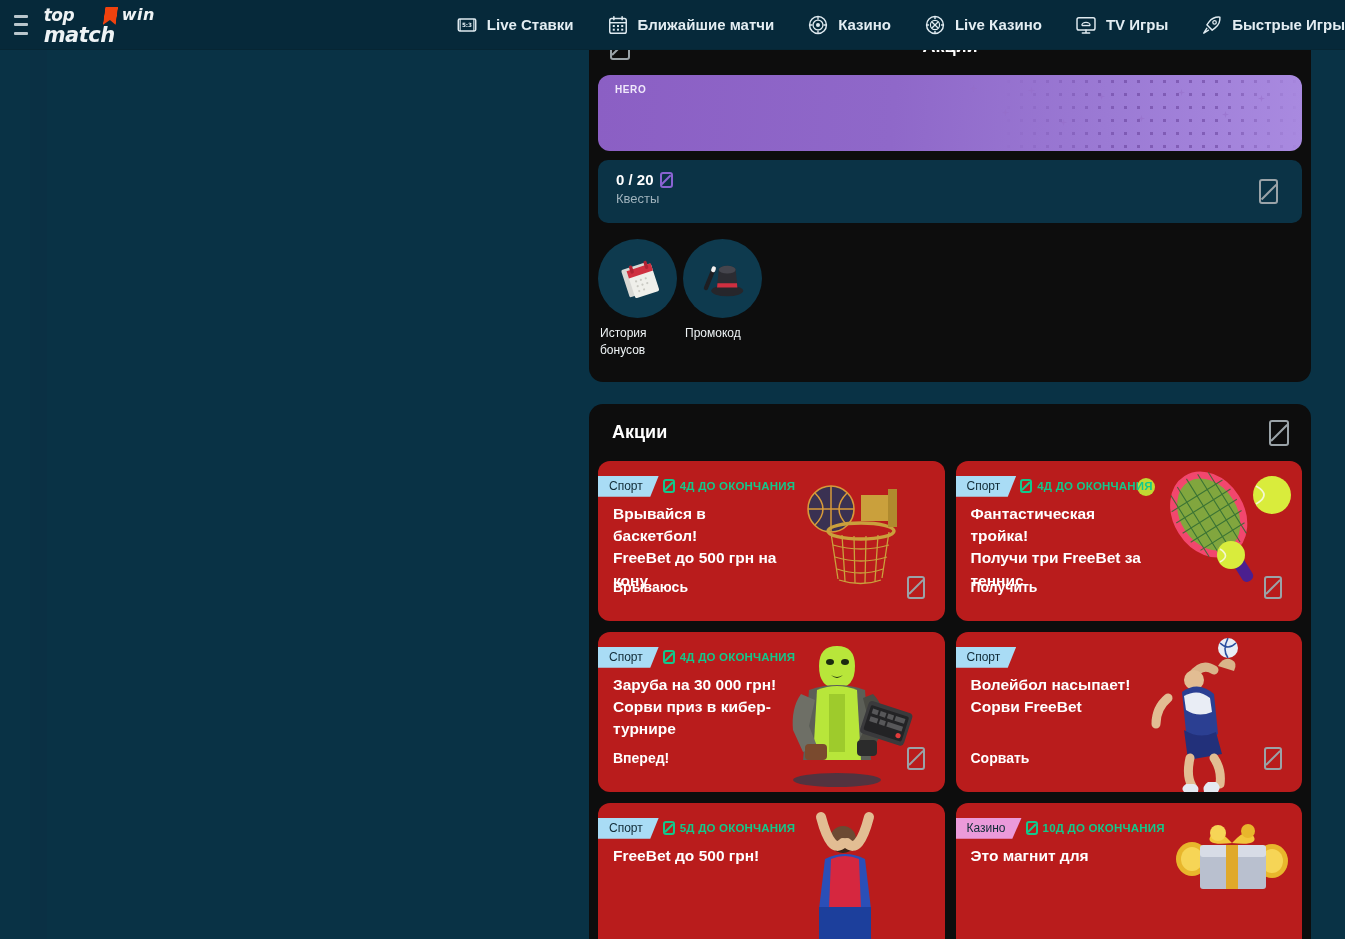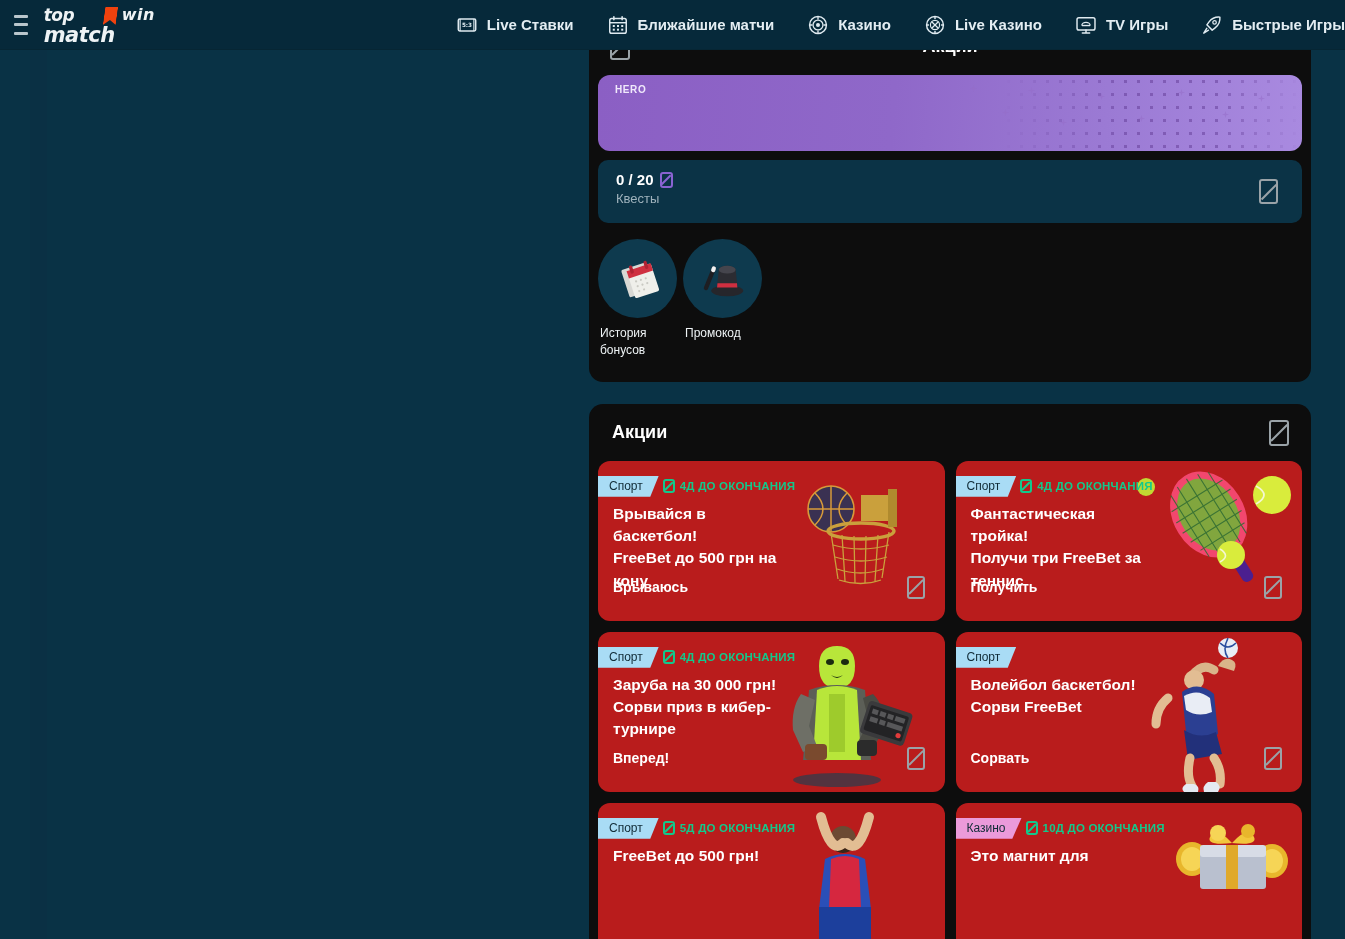--- a/index.html
+++ b/index.html
@@ -543,21 +543,21 @@
               <path d="M64 152 q-6 4-2 8 l14 0 q2-6-4-8 Z" fill="#e4eaf2"></path>
               <path d="M94 150 q6 4 2 10 l-14 0 q-2-6 4-10 Z" fill="#e4eaf2"></path>
             </svg>
           </div>
           <div class="tags">
             <span class="tag">Спорт</span>
             <span class="timer">
               <span></span>
             </span>
           </div>
-          <div class="ctitle">Волейбол баскетбол!
+          <div class="ctitle">Волейбол насыпает!
 Сорви FreeBet</div>
           <div class="cta">Сорвать</div>
           <span class="brokenimg bi-card"></span>
         </div>
 
         <div class="card">
           <div class="art">
             <svg viewBox="0 0 180 160">
               <circle cx="78" cy="36" r="13" fill="#6b4a33"></circle>
               <path d="M66 38 q12 14 24 0 q2 10-12 12 q-14-2-12-12 Z" fill="#3a2416"></path>

